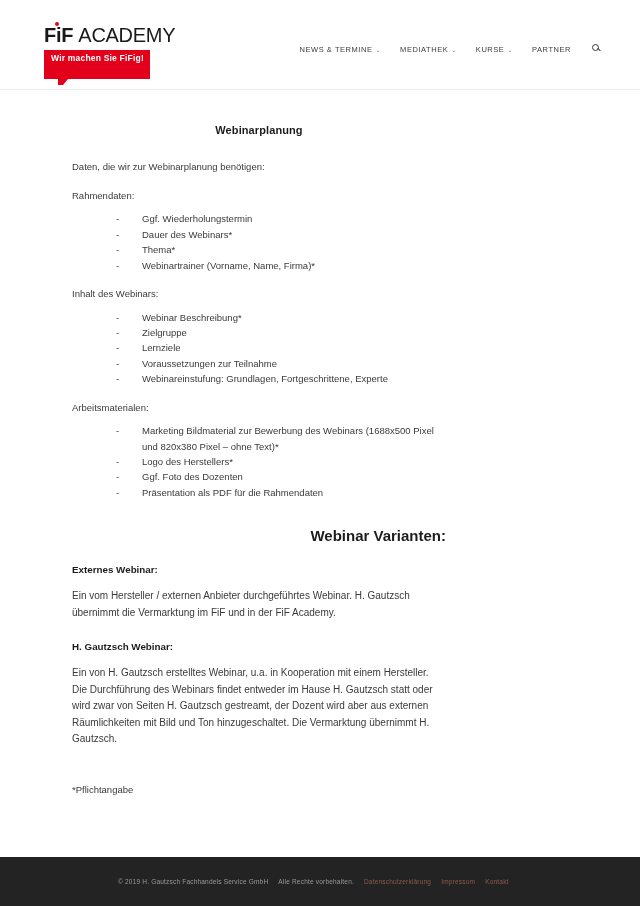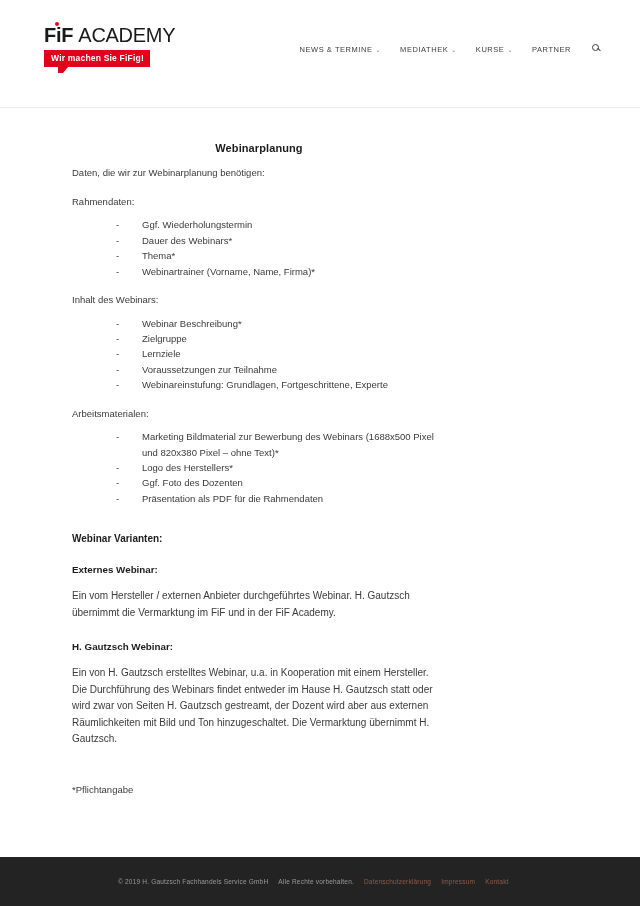--- a/index.html
+++ b/index.html
@@ -11,21 +11,21 @@
     width: 640px;
     height: 906px;
     font-family: "Liberation Sans", sans-serif;
     color: #222222;
     position: relative;
     overflow: hidden;
   }
 
   
   .site-header {
-    height: 108px;
+    height: 90px;
     background: #ffffff;
     position: relative;
     border-bottom: 1px solid #ececec;
     box-sizing: border-box;
   }
   .logo-block {
     position: absolute;
     left: 44px;
     top: 25px;
     width: 180px;
@@ -55,21 +55,21 @@
     font-weight: 300;
     color: #1a1a1a;
   }
   .logo-bubble {
     margin-top: 5px;
     background: #e2001a;
     color: #ffffff;
     font-size: 8.5px;
     font-weight: bold;
     letter-spacing: 0.2px;
-    padding: 4px 6px 4px 7px;
+    padding: 4px 6px 16px 7px;
     display: inline-block;
     position: relative;
     line-height: 1;
   }
   .logo-bubble::after {
     content: "";
     position: absolute;
     left: 14px;
     bottom: -6px;
     width: 0;
@@ -146,21 +146,21 @@
     margin: 34px 0 0 0;
     letter-spacing: 0.1px;
   }
   .para {
     font-size: 9.5px;
     color: #3a3a3a;
     line-height: 1.55;
     margin: 0;
   }
   .lead {
-    margin-top: 12px;
+    margin-top: 24px;
   }
   .section-lead {
     margin-top: 14px;
   }
   ul.bullets {
     list-style: none;
     margin: 8px 0 0 0;
     padding: 0 0 0 44px;
   }
   ul.bullets li {
@@ -171,22 +171,22 @@
     padding-left: 26px;
   }
   ul.bullets li::before {
     content: "-";
     position: absolute;
     left: 0;
     top: 0;
     color: #3a3a3a;
   }
   .subhead-center {
-    text-align: left;
-    font-size: 10px;
+    text-align: right;
+    font-size: 15px;
     font-weight: bold;
     color: #1c1c1c;
     margin: 27px 0 0 0;
   }
   .subhead-left {
     font-size: 9.8px;
     font-weight: bold;
     color: #1c1c1c;
     margin: 20px 0 0 0;
   }

